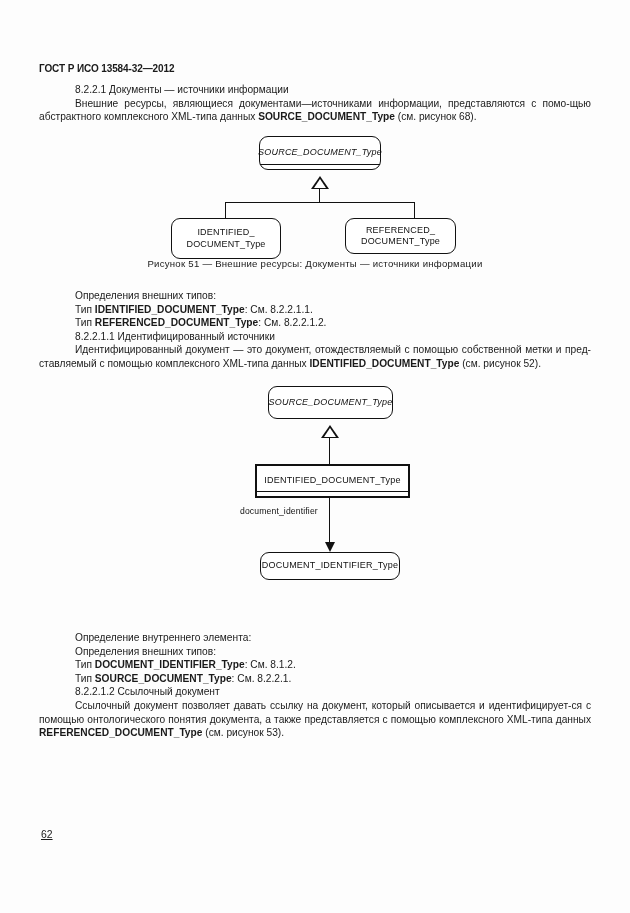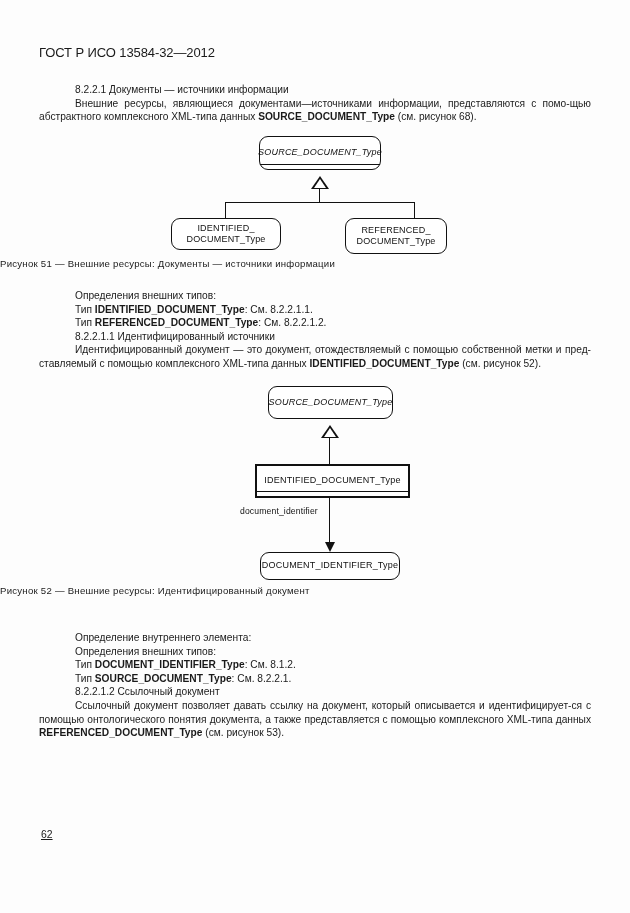--- a/index.html
+++ b/index.html
@@ -17,23 +17,23 @@
     height: 913px;
     margin: 0 auto;
     background: #fdfdfd;
     overflow: hidden;
   }
 
   
   .doc-header {
     position: absolute;
     left: 39px;
-    top: 45px;
-    font-size: 13px;
-    font-weight: normal;
+    top: 63px;
+    font-size: 10px;
+    font-weight: bold;
     letter-spacing: -0.1px;
     white-space: nowrap;
   }
 
   
   .textblock {
     position: absolute;
     left: 39px;
     width: 552px;
     font-size: 10.2px;
@@ -62,20 +62,21 @@
     width: 630px;
   }
   .fig-canvas {
     position: relative;
     width: 630px;
   }
   .caption {
     position: absolute;
     left: 0;
     width: 630px;
+    text-align: center;
     font-size: 9.6px;
     letter-spacing: 0.25px;
     white-space: nowrap;
   }
 
   
   .node {
     position: absolute;
     box-sizing: border-box;
     background: #ffffff;
@@ -188,26 +189,26 @@
         <span>SOURCE_DOCUMENT_Type</span>
         <span class="compartment"></span>
       </div>
 
       <div class="tri-up" style="left:311px; top:40px;"></div>
       <div class="vline" style="left:319px; top:52px; height:14px;"></div>
       <div class="hline" style="left:225px; top:66px; width:190px;"></div>
       <div class="vline" style="left:225px; top:66px; height:16px;"></div>
       <div class="vline" style="left:414px; top:66px; height:16px;"></div>
 
-      <div class="node rounded" style="left:171px; top:82px; width:110px; height:32px; flex-direction:column;">
+      <div class="node rounded" style="left:171px; top:82px; width:110px; height:41px; flex-direction:column;">
         <span>IDENTIFIED_</span>
         <span>DOCUMENT_Type</span>
       </div>
 
-      <div class="node rounded" style="left:345px; top:82px; width:102px; height:36px; flex-direction:column;">
+      <div class="node rounded" style="left:345px; top:82px; width:111px; height:36px; flex-direction:column;">
         <span>REFERENCED_</span>
         <span>DOCUMENT_Type</span>
       </div>
     </div>
 
     <div class="caption" style="top:122px;">Рисунок 51 — Внешние ресурсы: Документы — источники информации</div>
   </div>
 
   <div class="textblock" style="top:289px;">
     <p class="indent-fixed"><span class="u">Определения внешних типов:</span></p>
@@ -234,21 +235,20 @@
 
       <div class="vline" style="left:329px; top:112px; height:46px;"></div>
       <div class="arrow-down" style="left:325px; top:156px;"></div>
       <div class="edge-label" style="left:240px; top:120px;">document_identifier</div>
 
       <div class="node rounded" style="left:260px; top:166px; width:140px; height:28px;">
         <span>DOCUMENT_IDENTIFIER_Type</span>
       </div>
     </div>
 
-    <div class="caption" style="top:199px;">Рисунок 52 — Внешние ресурсы: Идентифицированный документ</div>
   </div>
 
   <div class="textblock" style="top:631px;">
     <p class="indent-fixed"><span class="u">Определение внутреннего элемента:</span></p>
     <p class="indent-fixed"><span class="u">Определения внешних типов:</span></p>
     <p class="indent-fixed"><span>Тип </span><span class="b">DOCUMENT_IDENTIFIER_Type</span><span>: См. 8.1.2.</span></p>
     <p class="indent-fixed"><span>Тип </span><span class="b">SOURCE_DOCUMENT_Type</span><span>: См. 8.2.2.1.</span></p>
     <p class="indent-fixed">8.2.2.1.2 Ссылочный документ</p>
     <p class="indent"><span>Ссылочный документ позволяет давать ссылку на документ, который описывается и идентифицирует-ся с помощью онтологического понятия документа,  а также представляется  с помощью комплексного XML-типа данных </span><span class="b">REFERENCED_DOCUMENT_Type</span><span> (см. рисунок 53).</span></p>
   </div>

